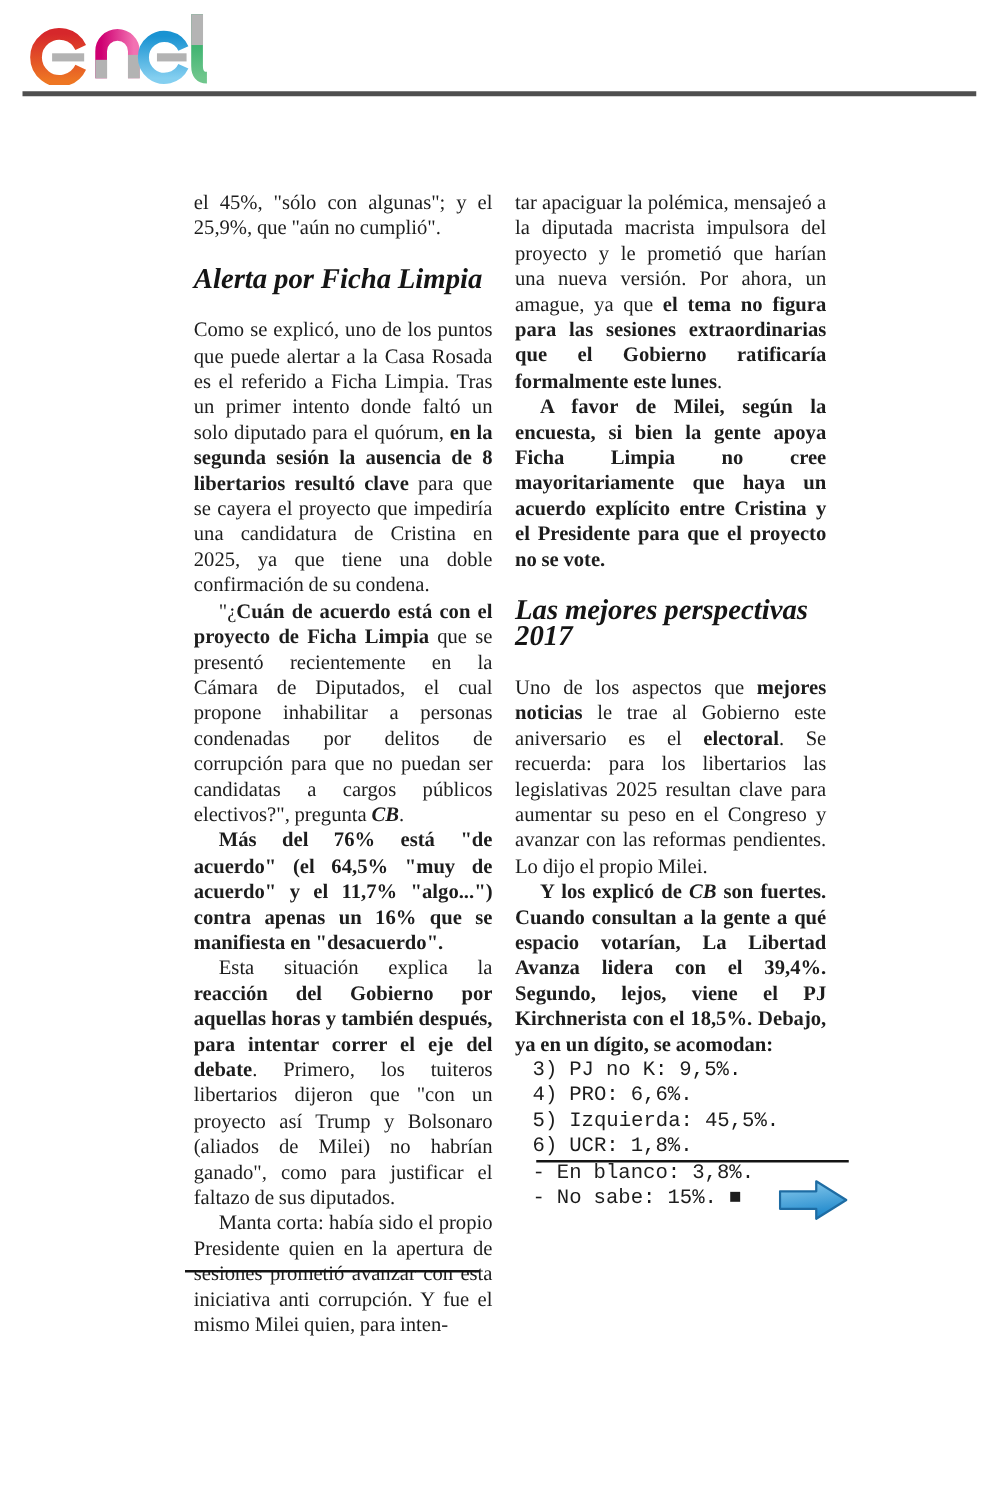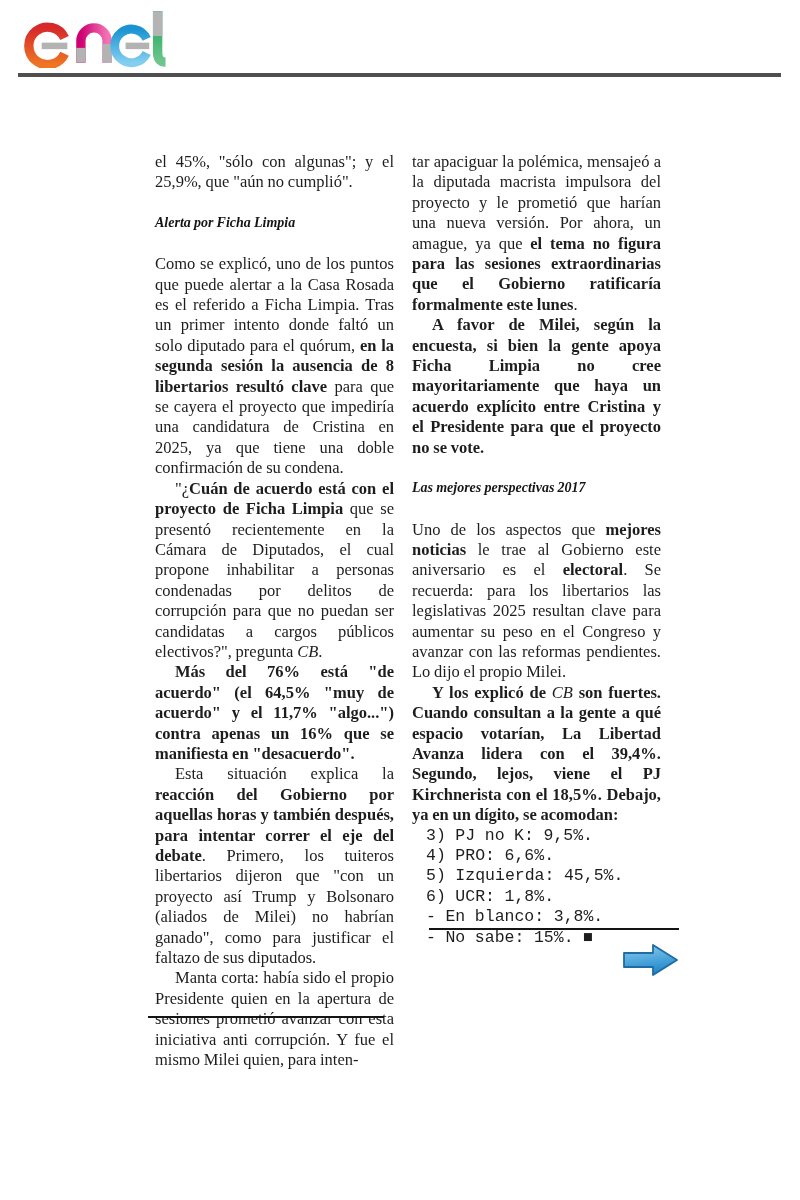--- a/index.html
+++ b/index.html
@@ -6,24 +6,24 @@
   .page{position:relative;width:800px;height:1200px;background:#ffffff;overflow:hidden;
         font-family:"Liberation Serif", serif;}
   .header-rule{position:absolute;left:18px;top:73px;width:763px;height:4px;background:#4f4f4f;}
   .logo{position:absolute;left:18px;top:8px;}
   .column{position:absolute;top:152px;font-size:16.5px;line-height:20.4px;color:#1d1d1d;
           text-align:justify;hyphens:auto;-webkit-hyphens:auto;word-spacing:-0.02em;}
   .col-left{left:155px;width:239px;}
   .col-right{left:412px;width:249px;}
   .para{margin:0;}
   .para.indent{text-indent:20px;}
-  .subhead{font-size:14px;font-weight:bold;font-style:italic;margin:20px 0 21px 0;
+  .subhead{font-size:23px;font-weight:bold;font-style:italic;margin:20px 0 21px 0;
            text-align:left;color:#151515;}
   .b{font-weight:bold;}
-  .bi{font-weight:normal;font-style:italic;}
+  .bi{font-weight:bold;font-style:italic;}
   .list{text-align:left;padding-left:14px;}
   .list-item{margin:0;font-family:Liberation Mono, monospace;}
   .rule-left{position:absolute;left:148px;top:1016px;width:236px;height:2px;background:#141414;}
   .rule-right{position:absolute;left:429px;top:928px;width:250px;height:2px;background:#141414;}
   .next-arrow{position:absolute;left:623px;top:943px;width:56px;height:34px;cursor:pointer;}
 </style>
 </head>
 <body>
 
 <div class="page">

